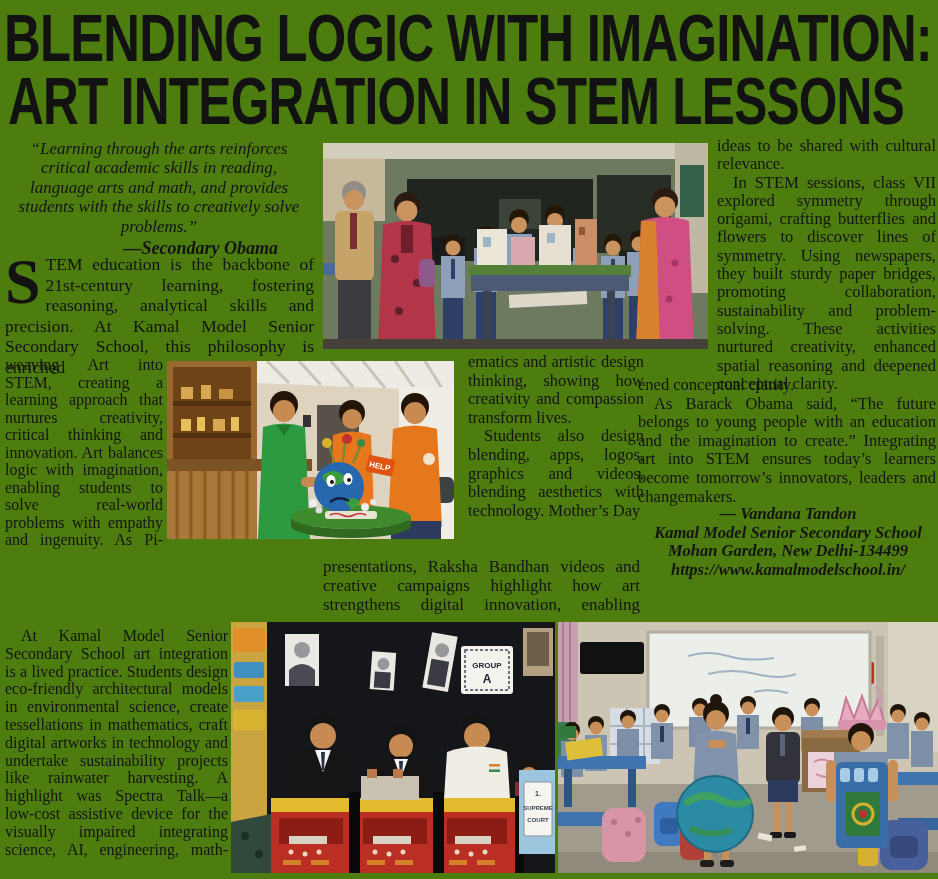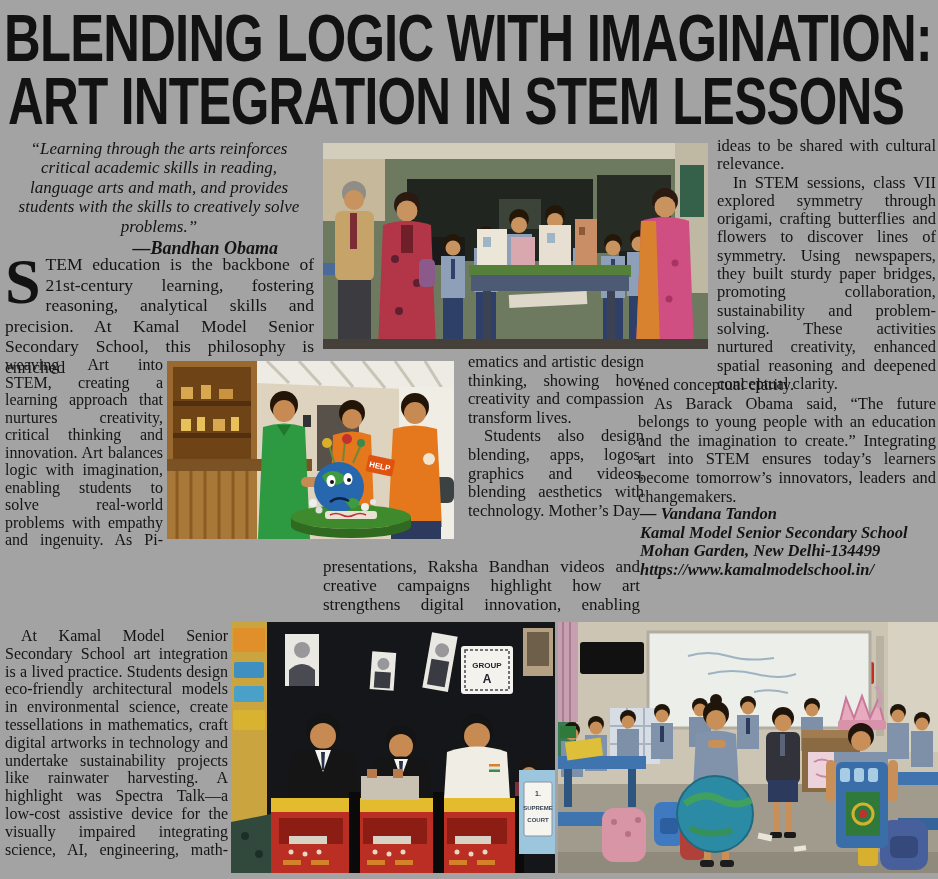--- a/index.html
+++ b/index.html
@@ -1,18 +1,18 @@
 <!DOCTYPE html>
 <html><head>
 <meta charset="utf-8">
 <style>
   html,body{margin:0;padding:0;background:#e8e8e8;}
   #page{
     position:relative;width:938px;height:879px;margin:0 auto;
-    background:#a3a3a3;overflow:hidden;
+    background:#4d7c0f;overflow:hidden;
     font-family:"Liberation Serif", serif;color:#141414;
   }
   .tb{position:absolute;}
   .tb p{margin:0;padding:0;}
   .just{text-align:justify;}
   .just.cont{text-align-last:justify;}
   .indent{text-indent:16px;}
   
   #headline{position:absolute;left:2px;top:4px;width:934px;height:124px;}
   #headline text{
@@ -32,21 +32,21 @@
     font-family:"Liberation Serif", serif;
   }
   #left-narrow{left:5px;top:356px;width:158px;font-size:16px;line-height:17.5px;}
   #left-wide{left:5px;top:566px;width:311px;font-size:17px;line-height:19px;}
   #left-bottom{left:5px;top:627px;width:223px;font-size:16px;line-height:17.8px;}
   #mid-narrow{left:468px;top:353px;width:176px;font-size:16.5px;line-height:18.6px;}
   #mid-narrow p+p{margin-top:0;}
   #mid-wide{left:323px;top:557px;width:317px;font-size:17px;line-height:19px;}
   #right-narrow{left:717px;top:137px;width:219px;font-size:16.5px;line-height:18.3px;}
   #right-wide{left:638px;top:376px;width:298px;font-size:16.5px;line-height:18.6px;}
-  #signature{left:640px;top:505px;width:296px;text-align:left;
+  #signature{left:640px;top:505px;width:296px;text-align:center;
     font-weight:bold;font-style:italic;font-size:16.5px;line-height:18.6px;}
   
   figure.photo{position:absolute;margin:0;padding:0;background:#ccc;}
   figure.photo svg{display:block;width:100%;height:100%;}
   #photo-top{left:323px;top:143px;width:385px;height:206px;}
   #photo-middle{left:167px;top:361px;width:287px;height:178px;}
   #photo-bl{left:231px;top:622px;width:324px;height:251px;}
   #photo-br{left:558px;top:622px;width:380px;height:251px;}
   .svglabel{font-family:"Liberation Sans", sans-serif;font-weight:bold;}
 </style>
@@ -55,21 +55,21 @@
 
 <div id="page">
 
   <svg id="headline" viewBox="0 0 934 124">
     <text x="2" y="57" textLength="928" lengthAdjust="spacingAndGlyphs">BLENDING LOGIC WITH IMAGINATION:</text>
     <text x="6" y="120" textLength="896" lengthAdjust="spacingAndGlyphs">ART INTEGRATION IN STEM LESSONS</text>
   </svg>
 
   <div id="quote" class="tb">
     <div>“Learning through the arts reinforces critical academic skills in reading, language arts and math, and provides students with the skills to creatively solve problems.”</div>
-    <div class="attr">—Bandhan Obama</div>
+    <div class="attr">—Secondary Obama</div>
   </div>
 
   <div id="opening" class="tb just cont">
     <span class="dropcap">S</span><span>TEM education is the backbone of 21st-century learning, fostering reasoning, analytical skills and precision. At Kamal Model Senior Secondary School, this philosophy is enriched by</span>
   </div>
 
   <div id="left-narrow" class="tb just cont">weaving Art into STEM, creating a learning approach that nurtures creativity, critical thinking and innovation. Art balances logic with imagination, enabling students to solve real-world problems with empathy and ingenuity. As Pi-</div>
 
 
   <div id="left-bottom" class="tb just cont indent">At Kamal Model Senior Secondary School art integration is a lived practice. Students design eco-friendly architectural models in environmental science, create tessellations in mathematics, craft digital artworks in technology and undertake sustainability projects like rainwater harvesting. A highlight was Spectra Talk—a low-cost assistive device for the visually impaired integrating science, AI, engineering, math-</div>

